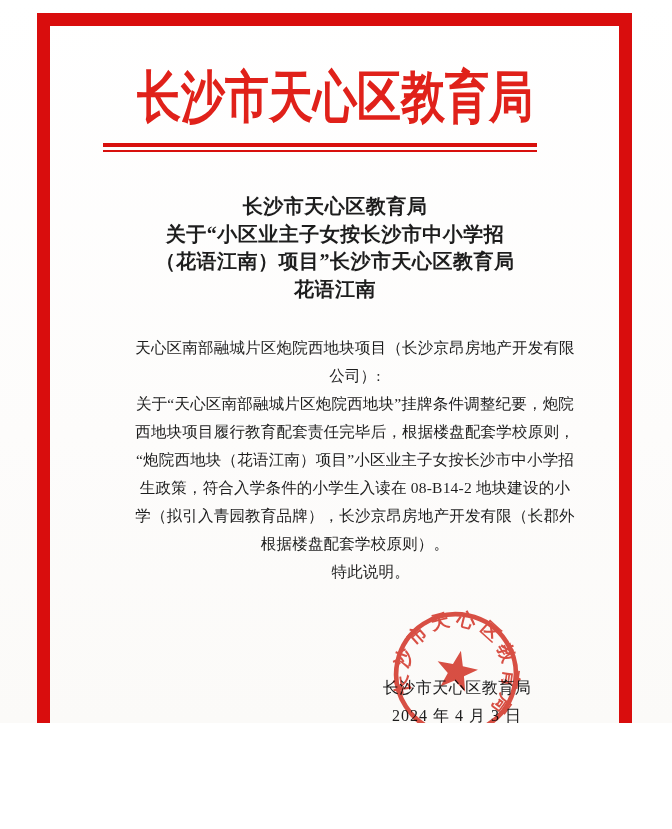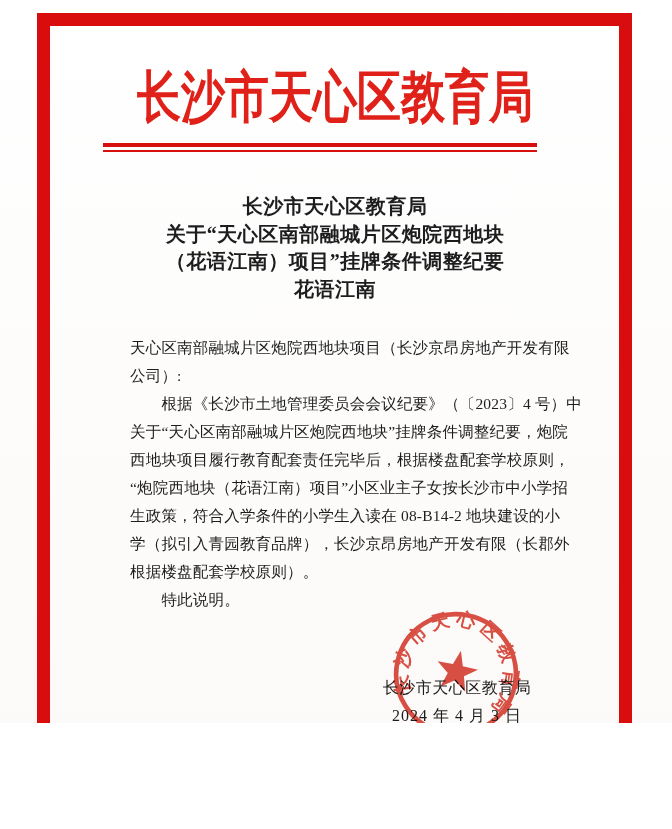--- a/index.html
+++ b/index.html
@@ -35,21 +35,21 @@
     z-index:2;
   }
   .doc-title{
     position:absolute;top:193px;left:46px;width:578px;
     text-align:center;font-size:20px;font-weight:bold;
     color:var(--text-black);line-height:27.5px;letter-spacing:0.5px;
     z-index:2;
   }
   .body-text{
     position:absolute;top:334px;left:130px;width:450px;
-    font-size:15.5px;color:var(--text-black);z-index:2;
+    font-size:15.5px;color:var(--text-black);z-index:2;text-align:center;
   }
   .body-text .line{
     height:28px;line-height:28px;white-space:nowrap;letter-spacing:0.2px;
   }
   .sig-name{
     position:absolute;top:678px;left:347px;width:220px;text-align:center;
     font-size:16px;color:var(--text-black);letter-spacing:0.5px;z-index:2;
   }
   .sig-date{
     position:absolute;top:706px;left:347px;width:220px;text-align:center;
@@ -85,29 +85,28 @@
 <div class="stage">
 
   <div class="frame"></div>
 
   <div class="letterhead">长沙市天心区教育局</div>
 
   <div class="headrule"></div>
 
   <div class="doc-title">
     <div>长沙市天心区教育局</div>
-    <div>关于“天心区南部融城片区炮院西地块</div>
-    <div>（花语江南）项目”挂牌条件调整纪要</div>
+    <div>关于“小区业主子女按长沙市中小学招</div>
+    <div>（花语江南）项目”长沙市天心区教育局</div>
     <div>花语江南</div>
   </div>
 
   <div class="body-text">
     <div class="line">天心区南部融城片区炮院西地块项目（长沙京昂房地产开发有限</div>
     <div class="line">公司）:</div>
-    <div class="line">　　根据《长沙市土地管理委员会会议纪要》（〔2023〕4 号）中</div>
     <div class="line">关于“天心区南部融城片区炮院西地块”挂牌条件调整纪要，炮院</div>
     <div class="line">西地块项目履行教育配套责任完毕后，根据楼盘配套学校原则，</div>
     <div class="line">“炮院西地块（花语江南）项目”小区业主子女按长沙市中小学招</div>
     <div class="line">生政策，符合入学条件的小学生入读在 08-B14-2 地块建设的小</div>
     <div class="line">学（拟引入青园教育品牌），长沙京昂房地产开发有限（长郡外</div>
     <div class="line">根据楼盘配套学校原则）。</div>
     <div class="line">　　特此说明。</div>
   </div>
 
   <div class="sig-name">长沙市天心区教育局</div>

